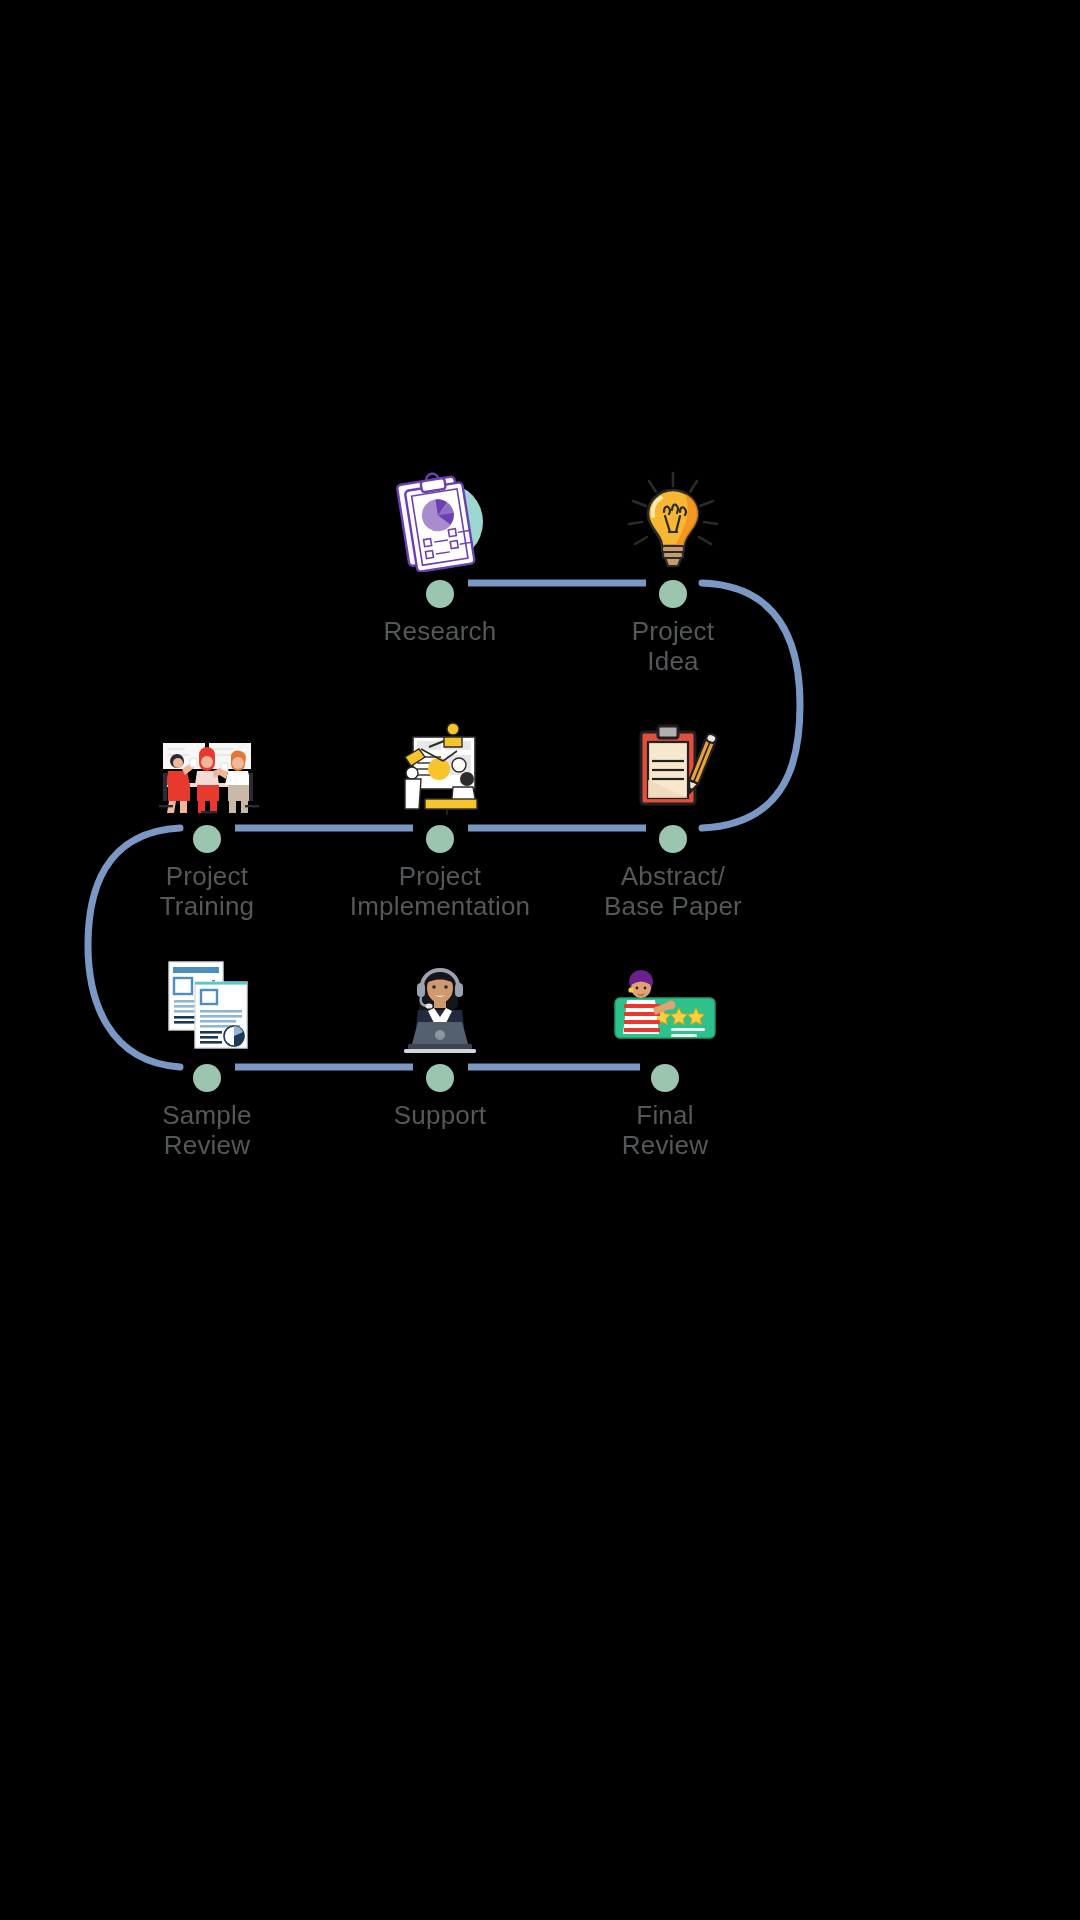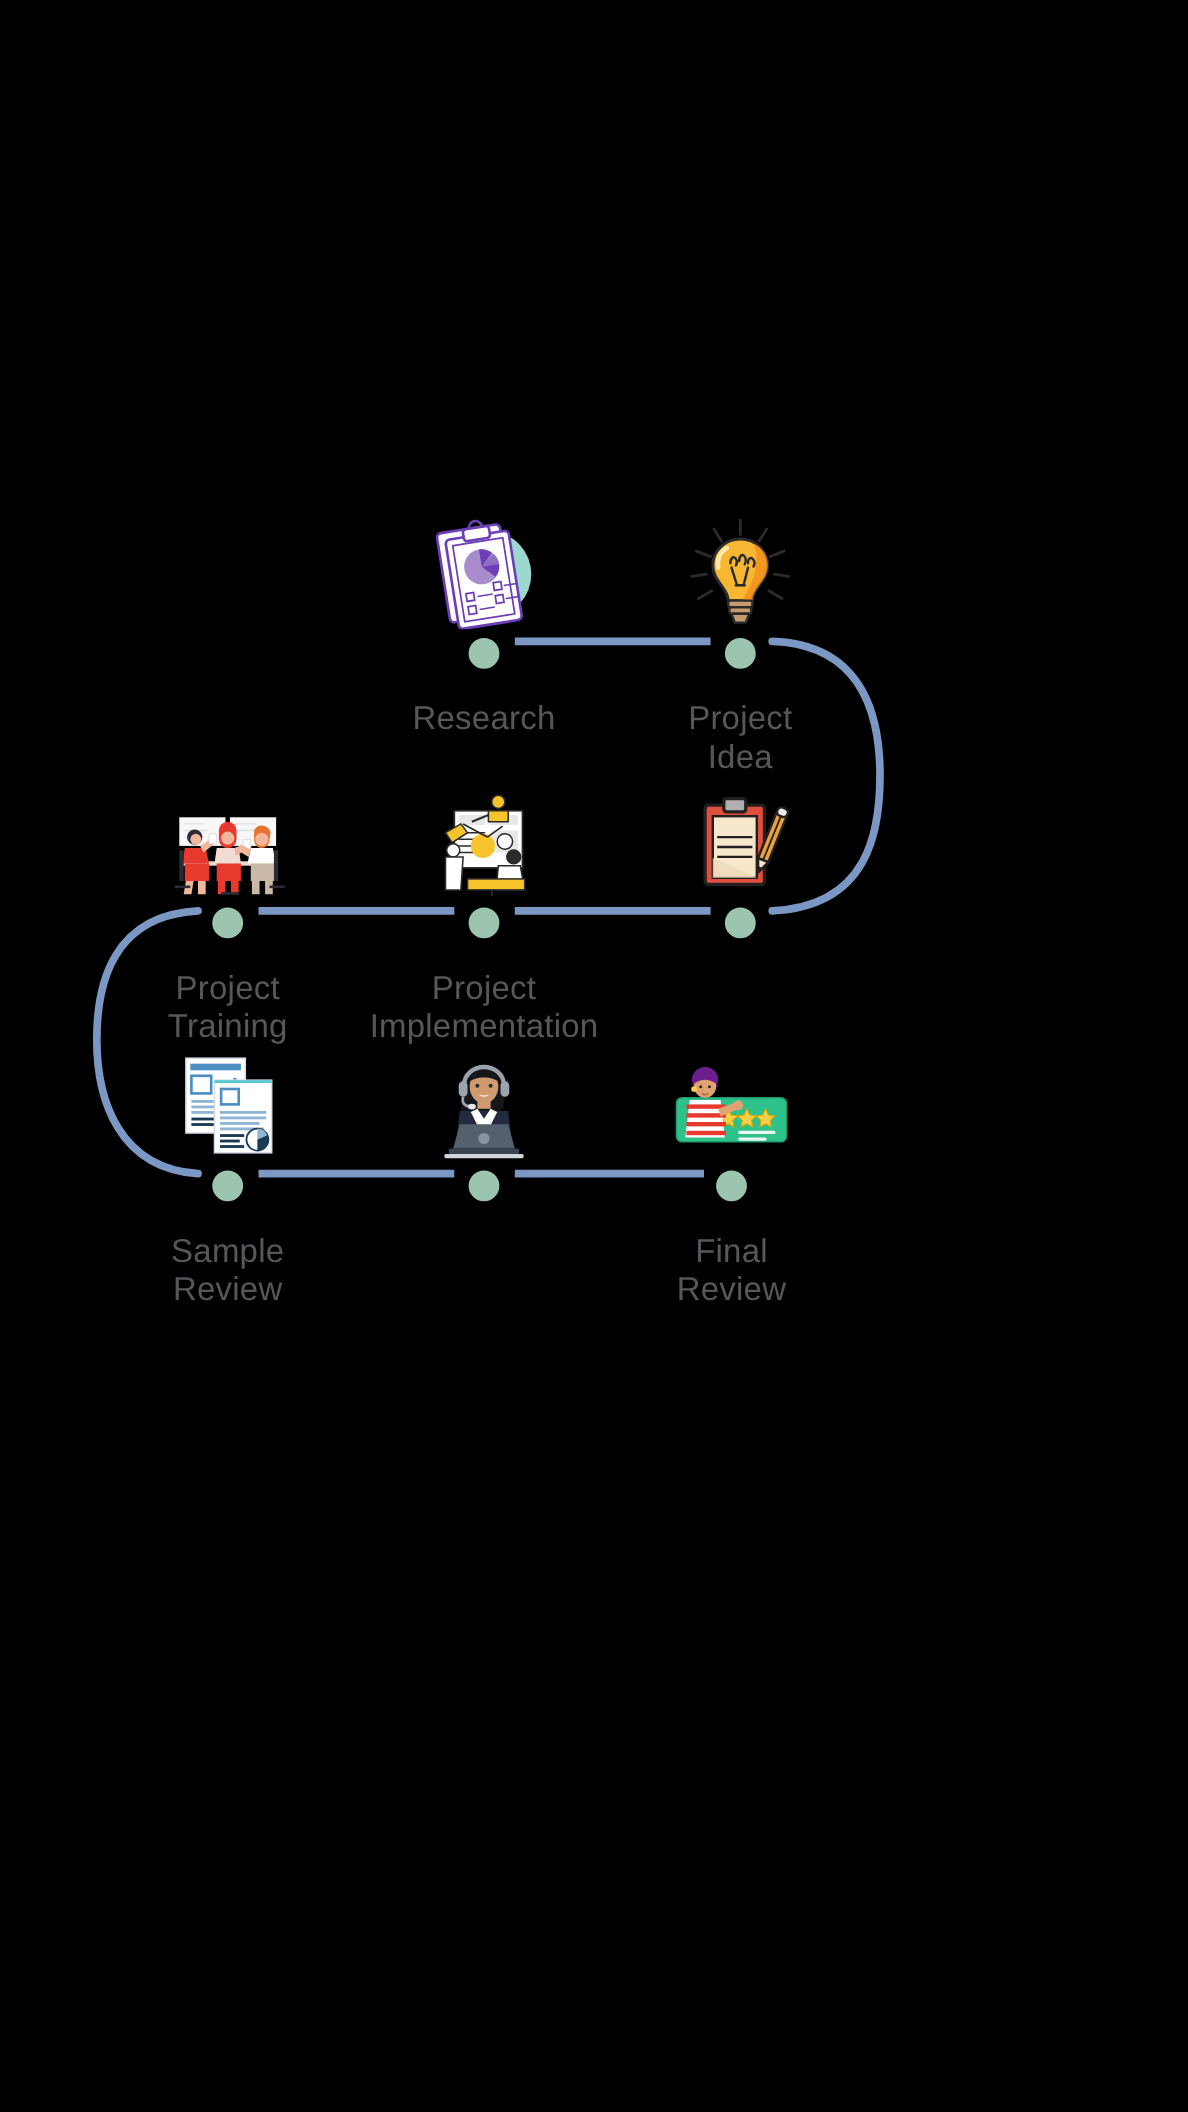--- a/index.html
+++ b/index.html
@@ -18,23 +18,23 @@
   .icon-wrap{
     height:110px;width:130px;margin:0 auto;
     display:flex;align-items:flex-end;justify-content:center;
   }
   .icon-wrap svg{display:block;}
   .dot{
     width:28px;height:28px;border-radius:50%;
     background:#9cc5b0;margin:8px auto 0;
   }
   .label{
-    margin-top:28px;
+    margin-top:8px;
     color:#55585a;
-    font-size:30px;
+    font-size:26px;
     line-height:1.17;
     font-weight:400;
     letter-spacing:.2px;
     white-space:pre-line;
   }
 </style>
 </head>
 <body>
 
 <div id="stage">
@@ -133,20 +133,22 @@
         <g transform="rotate(22 78 52)">
           <rect x="73" y="22" width="10" height="44" fill="#e8a33d" stroke="#231f20" stroke-width="2.2"></rect>
           <line x1="78" y1="22" x2="78" y2="66" stroke="#231f20" stroke-width="1.6"></line>
           <path d="M73 66 L83 66 L78 78 Z" fill="#f7e7cc" stroke="#231f20" stroke-width="2.2"></path>
           <path d="M75.5 72.8 L80.5 72.8 L78 78 Z" fill="#231f20"></path>
           <rect x="73" y="15" width="10" height="8" rx="4" fill="#e9e9e9" stroke="#231f20" stroke-width="2.2"></rect>
         </g>
       </svg>
     </div>
     <div class="dot"></div>
+    <div class="label">Abstract/
+Base Paper</div>
   </div>
 
   <div class="node" style="left:440px;top:707px;">
     <div class="icon-wrap">
       <svg width="118" height="100" viewBox="0 0 118 100">
         <rect x="32" y="20" width="62" height="52" fill="#ffffff" stroke="#2b2b2b" stroke-width="1.6"></rect>
         <rect x="36" y="24" width="24" height="9" fill="#e7e7e7"></rect>
         <rect x="64" y="24" width="26" height="9" fill="#e7e7e7"></rect>
         <rect x="66" y="38" width="24" height="20" fill="#e7e7e7"></rect>
         <circle cx="78" cy="48" r="7" fill="#ffffff" stroke="#2b2b2b" stroke-width="1.4"></circle>
@@ -308,20 +310,21 @@
         <path d="M30 54 h44 l4 34 h-52 z" fill="#23293f"></path>
         <path d="M46 52 l6 9 l6 -9 l6 3 l-6 12 h-12 l-6 -12 z" fill="#ffffff"></path>
 
         <path d="M30 66 h44 l6 22 h-56 z" fill="#55606e"></path>
         <circle cx="52" cy="79" r="5" fill="#8b95a2"></circle>
         <rect x="20" y="88" width="64" height="5" rx="1.5" fill="#3b444f"></rect>
         <rect x="16" y="93" width="72" height="4" rx="1.5" fill="#cfd6de"></rect>
       </svg>
     </div>
     <div class="dot"></div>
+    <div class="label">Support</div>
   </div>
 
   <div class="node" style="left:665px;top:946px;">
     <div class="icon-wrap">
       <svg width="112" height="92" viewBox="0 0 112 92">
         <rect x="6" y="34" width="100" height="40" rx="5" fill="#2fc18c"></rect>
         <rect x="6" y="34" width="100" height="40" rx="5" fill="none" stroke="#1f9e70" stroke-width="1.4"></rect>
 
         <g fill="#f7d04a" stroke="#d9a400" stroke-width="1">
           <path d="M36 44 l2.6 5.6 l6 .8 l-4.4 4.2 l1.1 6 l-5.3 -2.9 l-5.3 2.9 l1.1 -6 l-4.4 -4.2 l6 -.8 z"></path>

